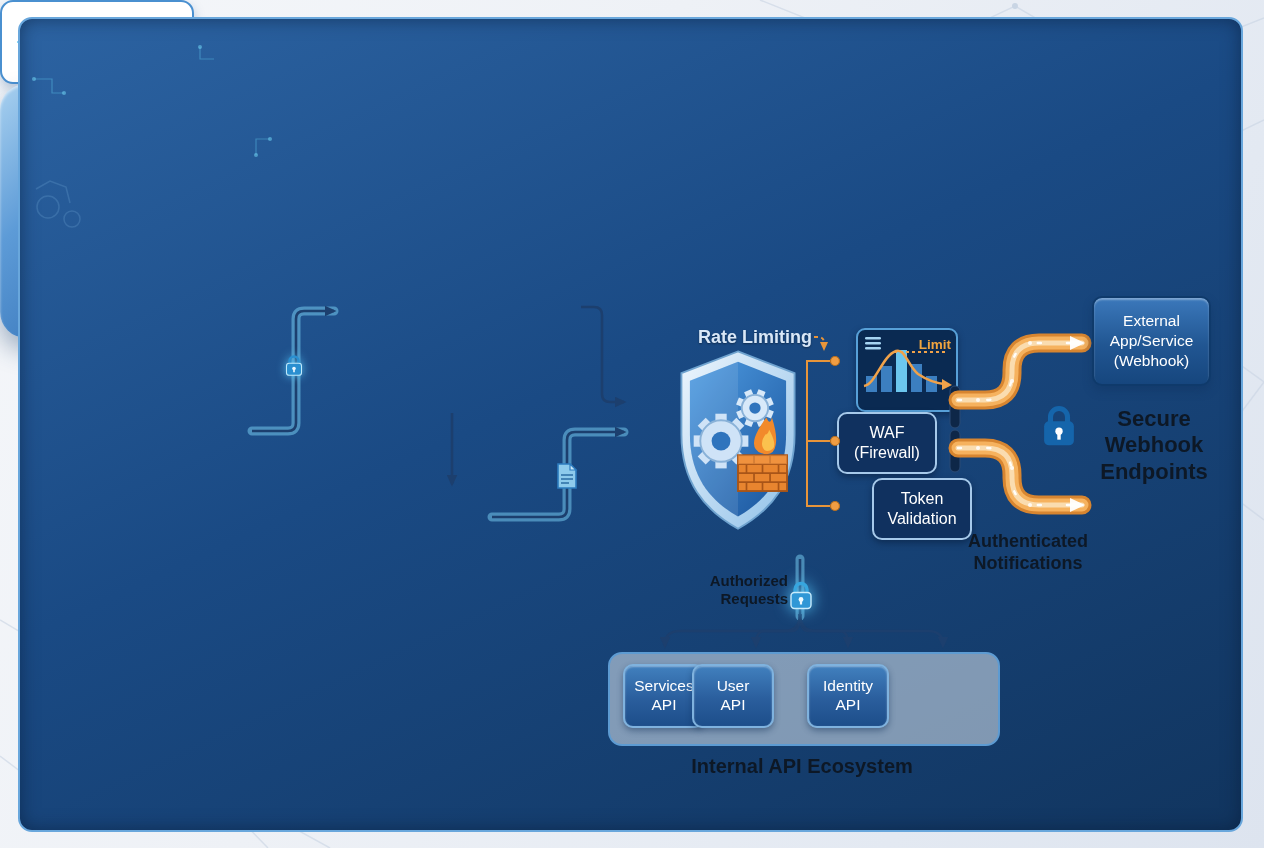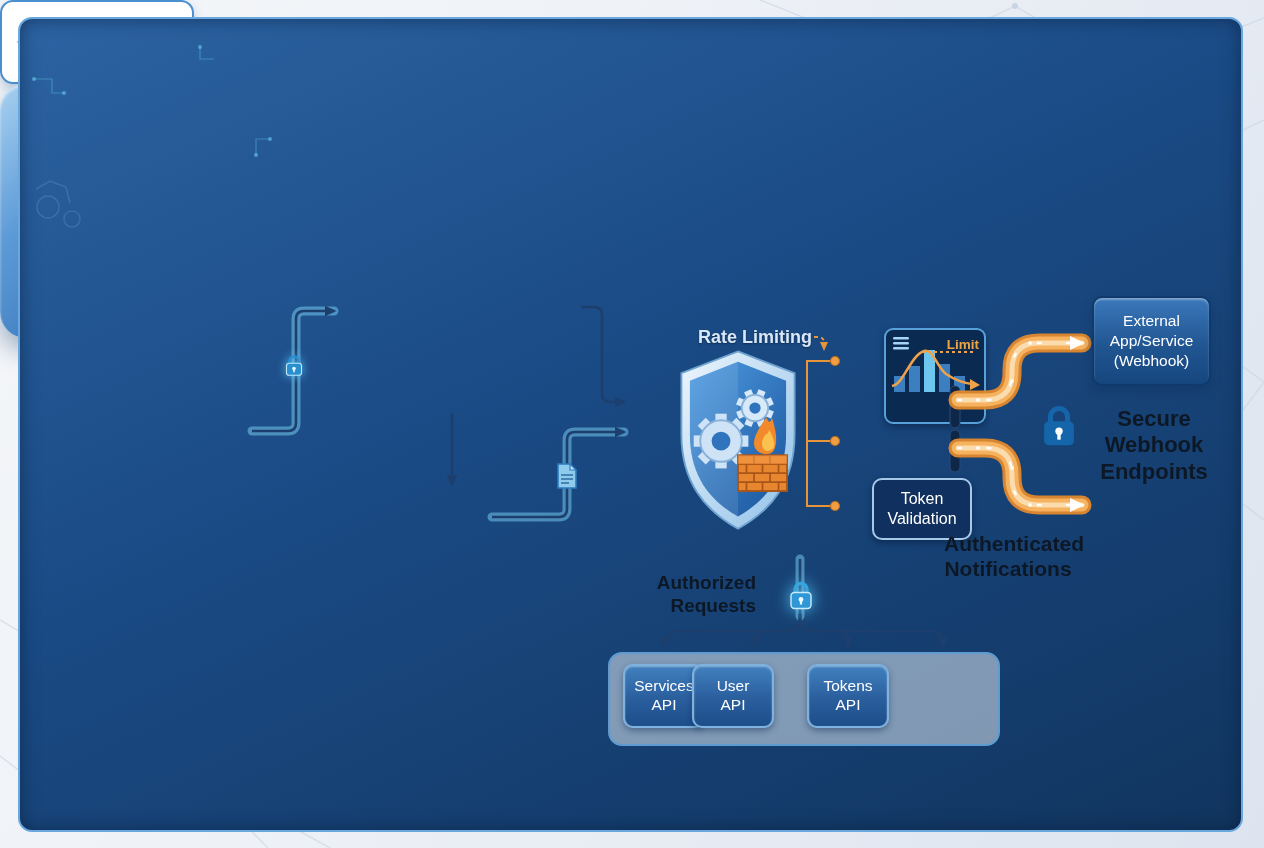--- a/index.html
+++ b/index.html
@@ -55,21 +55,21 @@
 
   .gw-box{
     position:absolute;width:96px;border-radius:10px;background:#10315f;
     border:2px solid #a6c9ea;color:#fff;display:flex;align-items:center;justify-content:center;
     text-align:center;font-size:16px;font-weight:500;line-height:1.22;white-space:pre-line;
     box-shadow:0 3px 6px rgba(5,25,55,.5);
   }
   #waf-box{left:837px;top:412px;height:58px;}
   #tokenval-box{left:837px;top:478px;height:58px;margin-left:35px;}
   #chart-box{
-    position:absolute;left:884px;top:328px;width:102px;height:96px;border-radius:9px;
+    position:absolute;left:856px;top:328px;width:102px;height:84px;border-radius:9px;
     background:#0a2a52;border:2px solid #57a0d8;box-sizing:border-box;
     box-shadow:0 3px 6px rgba(5,25,55,.5);
   }
 
   
   .wh-box{
     position:absolute;width:115px;border-radius:10px;color:#fff;
     background:linear-gradient(180deg,#3b78bb 0%,#215692 55%,#16467e 100%);
     border:2px solid #0f3a6b;display:flex;align-items:center;justify-content:center;
     text-align:center;font-size:15.5px;font-weight:500;line-height:1.3;white-space:pre-line;
@@ -336,20 +336,22 @@
         <rect x="53" y="34" width="11" height="28"></rect>
         <rect x="68" y="46" width="11" height="16"></rect>
       </g>
       <rect x="38" y="20" width="11" height="42" fill="#6cc6ee"></rect>
       <path d="M36 22 H90" stroke="#f0a24a" stroke-width="2" stroke-dasharray="3 3"></path>
       <path d="M6 56 C18 54 24 26 38 21 C47 18 50 36 60 44 C69 50 78 53 86 54" fill="none" stroke="#f0a24a" stroke-width="2.5"></path>
       <polygon points="84,49 94,55 84,60" fill="#f0a24a"></polygon>
     </svg>
   </div>
 
+  <div class="gw-box" id="waf-box">WAF
+(Firewall)</div>
   <div class="gw-box" id="tokenval-box">Token
 Validation</div>
 
   <svg class="overlay" width="1264" height="848">
     <defs>
       <marker id="arrN" markerWidth="12" markerHeight="11" refX="9.5" refY="5.5" orient="auto" markerUnits="userSpaceOnUse">
         <path d="M0 0 L12 5.5 L0 11 Z" fill="#1c3f6e"></path>
       </marker>
       <marker id="arrO" markerWidth="9" markerHeight="8" refX="7" refY="4" orient="auto" markerUnits="userSpaceOnUse">
         <path d="M0 0 L9 4 L0 8 Z" fill="#e8953a"></path>
@@ -438,32 +440,33 @@
     <circle cx="12" cy="19" r="2.4" fill="#eaf9ff"></circle>
       <rect x="10.9" y="20" width="2.2" height="4" fill="#eaf9ff"></rect>
   </svg>
   <svg class="abs" style="left:1042px;top:404px;" width="34" height="43" viewBox="0 0 24 30">
     <path d="M6 13 V9 a6 6 0 0 1 12 0 V13" fill="none" stroke="#1565ab" stroke-width="3.6"></path>
     <rect x="1.5" y="12" width="21" height="17" rx="3.5" fill="#1565ab"></rect>
     <circle cx="12" cy="19" r="2.6" fill="#ffffff"></circle>
       <rect x="10.8" y="20" width="2.4" height="5" fill="#ffffff"></rect>
   </svg>
 
-  <div class="lbl" style="left:628px;top:572px;width:128px;text-align:right;font-size:19px;">Authorized
+  <div class="lbl" style="left:660px;top:572px;width:128px;text-align:right;font-size:15px;">Authorized
 Requests</div>
   <div class="lbl" style="left:1084px;top:406px;width:140px;text-align:center;font-size:22px;">Secure Webhook
 Endpoints</div>
-  <div class="lbl" style="left:944px;top:531px;width:128px;text-align:center;font-size:21px;">Authenticated
+  <div class="lbl" style="left:964px;top:531px;width:128px;text-align:center;font-size:18px;">Authenticated
 Notifications</div>
 
   <div class="wh-box" id="external-box">External
 App/Service
 (Webhook)</div>
 
   <div class="panel" id="eco-container"></div>
   <div class="api-box" style="left:623px;">Services
 API</div>
   <div class="api-box" style="left:692px;">User
 API</div>
-  <div class="api-box" style="left:807px;">Tokens
+  <div class="api-box" style="left:807px;">Identity
 API</div>
+  <div class="lbl" style="left:672px;top:754px;width:260px;text-align:center;font-size:20px;font-weight:700;">Internal API Ecosystem</div>
 
 </div>
 
 </body></html>

